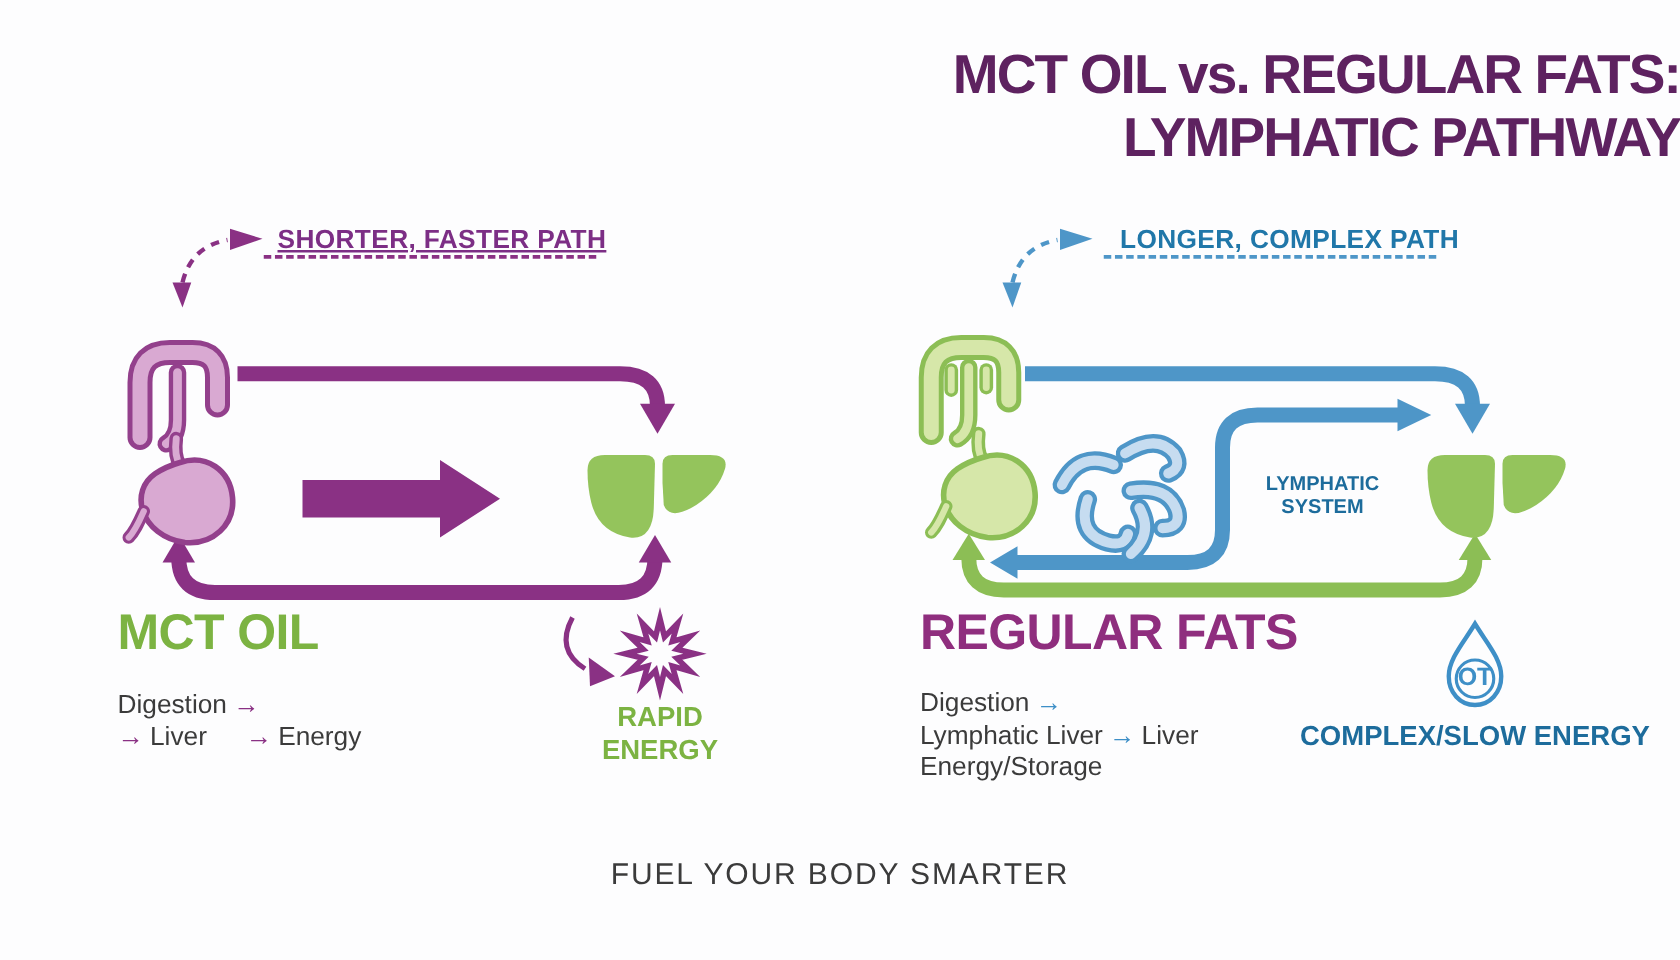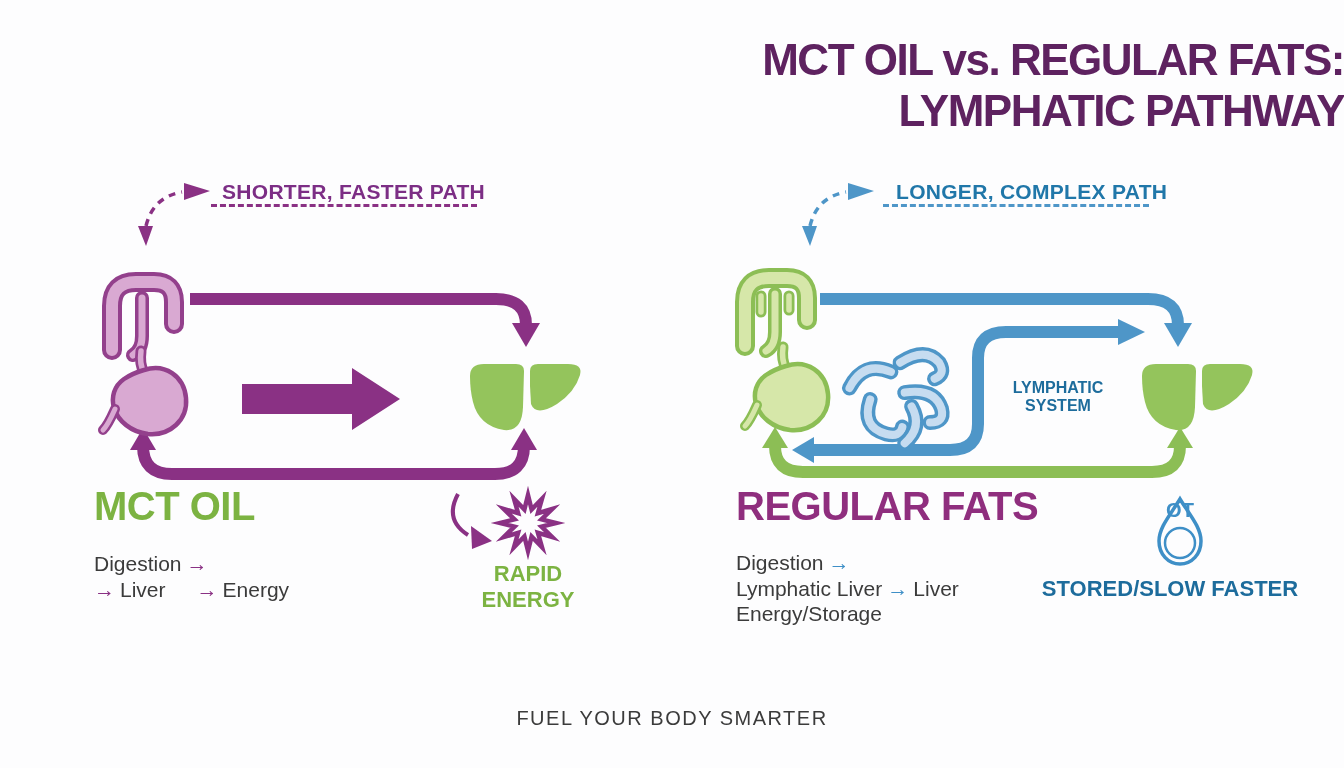--- a/index.html
+++ b/index.html
@@ -8,39 +8,39 @@
     background:#FDFDFE;overflow:hidden;
     font-family:"Liberation Sans",sans-serif;
   }
   .abs{position:absolute;}
   .title{
     left:0;top:34px;width:100%;text-align:right;
     font-size:44px;font-weight:bold;line-height:1.17;letter-spacing:-1.5px;
     color:#5E2260;
   }
   .plabel{font-size:21px;font-weight:bold;letter-spacing:.3px;white-space:nowrap;}
-  .plabel.purple{color:#7C2E85;}
+  .plabel.purple{color:#7C2E85;text-decoration:underline;}
   .plabel.blue{color:#2077A9;}
   .dash-underline{height:0;border-top:3px dashed;}
   .dash-underline.purple{border-color:#8A3184;}
   .dash-underline.blue{border-color:#4E96C8;}
   .heading{font-size:40px;font-weight:bold;letter-spacing:-.5px;white-space:nowrap;}
   .heading.green{color:#7CB342;}
   .heading.magenta{color:#8F2E7E;}
   .desc{font-size:21px;color:#3B3B3B;line-height:1.22;white-space:nowrap;}
   .arr{padding:0 5px;}
   .arr.purple{color:#8A3184;}
   .arr.blue{color:#3E8FC7;}
   .arr.gap{margin-left:26px;}
   .result{font-weight:bold;text-align:center;line-height:1.2;}
   .result.green{font-size:22px;color:#7CB342;}
   .result.blue{font-size:22px;color:#1D6C9C;white-space:nowrap;}
   .lymph-label{font-size:16px;font-weight:bold;color:#1D6C9C;text-align:center;line-height:1.15;}
   .droplet-text{font-size:20px;font-weight:bold;color:#3E8FC7;text-align:center;}
-  .tagline{left:0;top:707px;width:100%;text-align:center;font-size:20px;
+  .tagline{left:0;top:686px;width:100%;text-align:center;font-size:24px;
     letter-spacing:1.5px;color:#3B3B3B;}
 </style>
 </head>
 <body>
 
 <div class="canvas">
 
   <svg class="abs" style="left:0;top:0" width="1344" height="768" viewBox="0 0 1344 768">
 
     <g>
@@ -182,19 +182,19 @@
     <div><span>Digestion</span><span class="arr blue">→</span></div>
     <div><span>Lymphatic Liver</span><span class="arr blue">→</span><span>Liver</span></div>
     <div><span>Energy/Storage</span></div>
   </div>
 
   <div class="abs lymph-label" style="left:998px;top:379px;width:120px">
     <div>LYMPHATIC</div>
     <div>SYSTEM</div>
   </div>
 
-  <div class="abs droplet-text" style="left:1150px;top:499px;width:60px">OT</div>
-
-  <div class="abs result blue" style="left:1040px;top:576px;width:260px">STORED/SLOW FASTER</div>
+  <div class="abs droplet-text" style="left:1150px;top:531px;width:60px">OT</div>
+
+  <div class="abs result blue" style="left:1040px;top:576px;width:260px">COMPLEX/SLOW ENERGY</div>
 
   <div class="abs tagline">FUEL YOUR BODY SMARTER</div>
 
 </div>
 
 </body></html>

